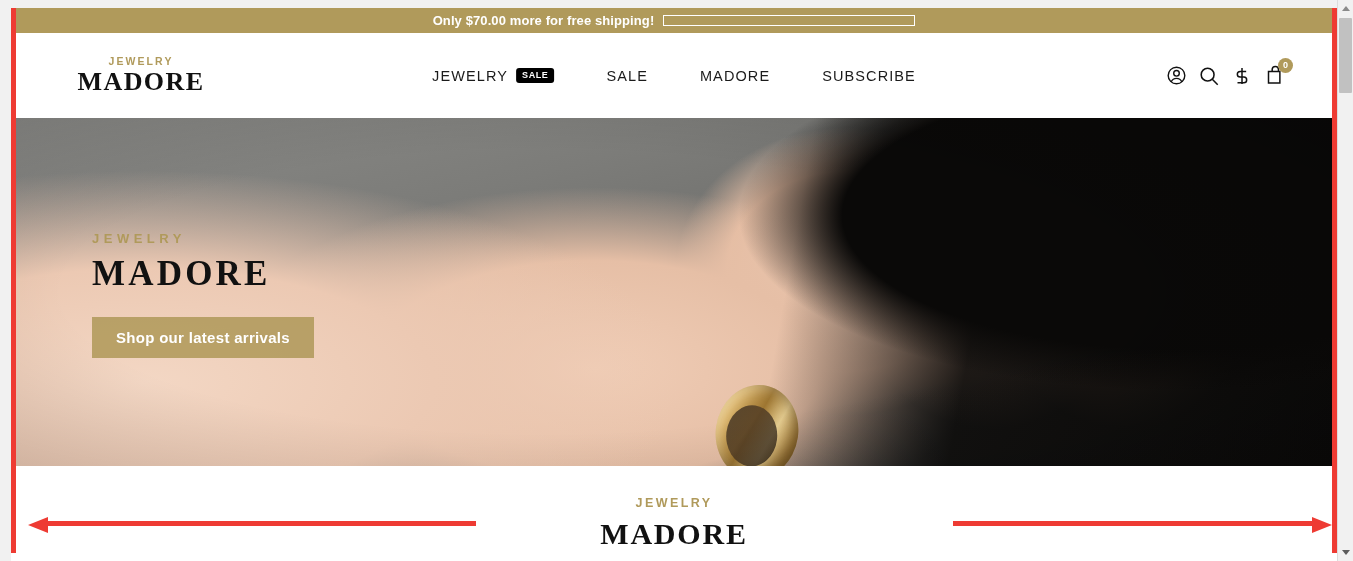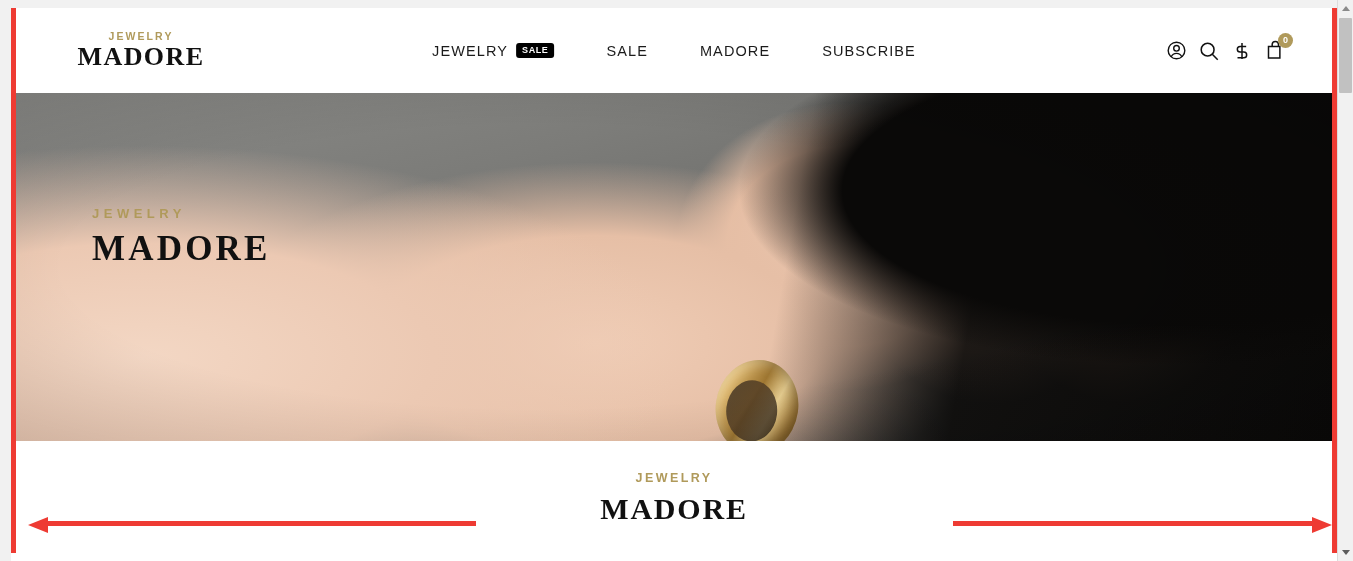--- a/index.html
+++ b/index.html
@@ -352,20 +352,26 @@
     cursor: pointer;
   }
 </style>
 </head>
 <body>
 
 <div id="viewport">
 
   <div id="page">
 
+    <div class="announce-bar">
+      <span class="announce-text">Only $70.00 more for free shipping!</span>
+      <div class="shipping-progress">
+        <div class="shipping-progress-fill" style="width: 0%;"></div>
+      </div>
+    </div>
 
     <header class="site-header">
 
       <a class="brand-lockup">
         <span class="brand-eyebrow">JEWELRY</span>
         <span class="brand-name">MADORE</span>
       </a>
 
       <nav class="main-nav">
 
@@ -426,20 +432,21 @@
     <section class="hero">
       <div class="hero-photo"></div>
       <div class="hero-ring">
         <div class="hero-ring-inner"></div>
       </div>
       <div class="hero-vignette"></div>
 
       <div class="hero-content">
         <div class="hero-eyebrow">JEWELRY</div>
         <div class="hero-title">MADORE</div>
+        <button class="hero-cta">Shop our latest arrivals</button>
       </div>
     </section>
 
     <section class="lower-section">
       <div class="lower-eyebrow">JEWELRY</div>
       <div class="lower-brand">MADORE</div>
     </section>
 
   </div>
 

